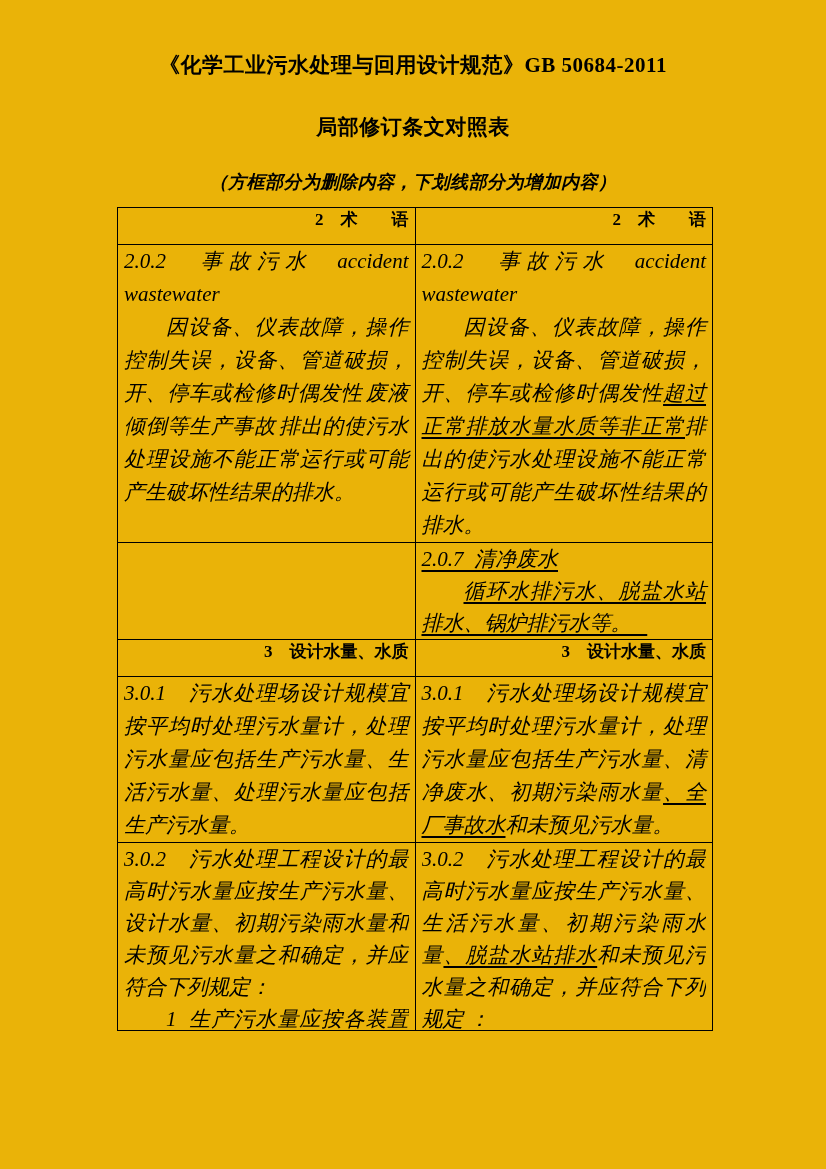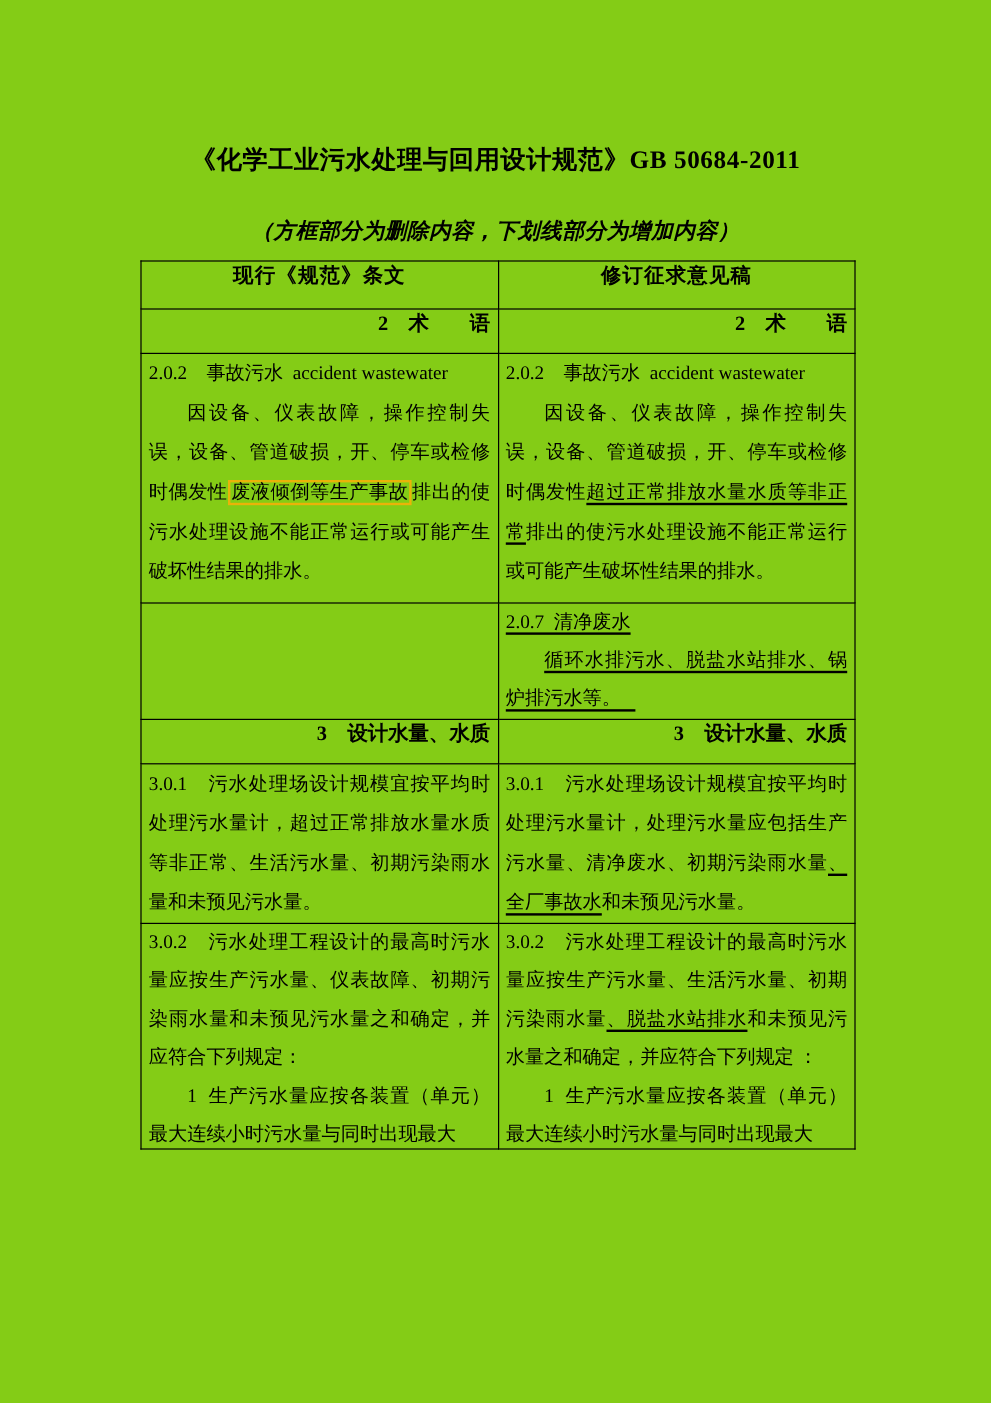--- a/index.html
+++ b/index.html
@@ -6,22 +6,22 @@
   html, body { background: #ffffff; }
   body {
     width: 826px; height: 1169px;
     font-family: "Liberation Serif", "DejaVu Serif", serif;
     color: #000;
     overflow: hidden;
   }
   .page {
     position: relative;
     width: 826px; height: 1169px;
-    padding-top: 118px;
-    background: #84cc16;
+    padding-top: 50px;
+    background: #eab308;
   }
   .doc-title {
     text-align: center;
     font-weight: bold;
     font-size: 21px;
     line-height: 30px;
     letter-spacing: 0.5px;
   }
   .doc-title.line1 { margin-bottom: 32px; }
   .doc-title.line2 { margin-bottom: 28px; }
@@ -56,22 +56,23 @@
     letter-spacing: 1px;
   }
   td.section-cell {
     height: 37px;
     vertical-align: middle;
     text-align: right;
     font-weight: bold;
     font-size: 17px;
   }
   td.body-cell {
-    font-size: 16px;
+    font-size: 21px;
     line-height: 33px;
+    font-style: italic;
   }
   .para { text-align: justify; }
   .para.indent { text-indent: 2em; }
   .boxed {
     border: 2px solid #eab308;
     padding: 0 1px;
   }
   .underlined {
     text-decoration: underline;
     text-underline-offset: 4px;
@@ -89,33 +90,30 @@
     height: 186px;
     overflow: hidden;
   }
 </style>
 </head>
 <body>
 
 <div class="page">
 
   <div class="doc-title line1">《化学工业污水处理与回用设计规范》GB 50684-2011</div>
+  <div class="doc-title line2">局部修订条文对照表</div>
   <div class="legend-note">（方框部分为删除内容，下划线部分为增加内容）</div>
 
   <table class="compare">
     <colgroup>
         <col>
         <col>
       </colgroup>
 
     <tbody>
-        <tr>
-      <th class="col-header">现行《规范》条文</th>
-      <th class="col-header">修订征求意见稿</th>
-    </tr>
 
     <tr>
       <td class="section-cell">2　术　　语</td>
       <td class="section-cell">2　术　　语</td>
     </tr>
 
     <tr class="row-2-0-2">
       <td class="body-cell">
             <div class="para"><span>2.0.2　事故污水&nbsp; accident wastewater</span></div>
             <div class="para indent"><span>因设备、仪表故障，操作控制失误，设备、管道破损，开、停车或检修时偶发性</span><span class="boxed">废液倾倒等生产事故</span><span>排出的使污水处理设施不能正常运行或可能产生破坏性结果的排水。</span></div>
@@ -135,31 +133,31 @@
           </td>
     </tr>
 
     <tr>
       <td class="section-cell">3　设计水量、水质</td>
       <td class="section-cell">3　设计水量、水质</td>
     </tr>
 
     <tr class="row-3-0-1">
       <td class="body-cell">
-            <div class="para"><span>3.0.1　污水处理场设计规模宜按平均时处理污水量计，超过正常排放水量水质等非正常、生活污水量、初期污染雨水量和未预见污水量。</span></div>
+            <div class="para"><span>3.0.1　污水处理场设计规模宜按平均时处理污水量计，处理污水量应包括生产污水量、生活污水量、处理污水量应包括生产污水量。</span></div>
           </td>
       <td class="body-cell">
             <div class="para"><span>3.0.1　污水处理场设计规模宜按平均时处理污水量计，处理污水量应包括生产污水量、清净废水、初期污染雨水量</span><span class="underlined">、全厂事故水</span><span>和未预见污水量。</span></div>
           </td>
     </tr>
 
     <tr class="row-3-0-2">
       <td class="body-cell">
         <div class="clip">
-              <div class="para"><span>3.0.2　污水处理工程设计的最高时污水量应按生产污水量、仪表故障、初期污染雨水量和未预见污水量之和确定，并应符合下列规定：</span></div>
+              <div class="para"><span>3.0.2　污水处理工程设计的最高时污水量应按生产污水量、设计水量、初期污染雨水量和未预见污水量之和确定，并应符合下列规定：</span></div>
               <div class="para indent"><span>1&nbsp; 生产污水量应按各装置（单元）最大连续小时污水量与同时出现最大</span></div>
             </div>
       </td>
       <td class="body-cell">
         <div class="clip">
               <div class="para"><span>3.0.2　污水处理工程设计的最高时污水量应按生产污水量、生活污水量、初期污染雨水量</span><span class="underlined">、脱盐水站排水</span><span>和未预见污水量之和确定，并应符合下列规定&nbsp;：</span></div>
               <div class="para indent"><span>1&nbsp; 生产污水量应按各装置（单元）最大连续小时污水量与同时出现最大</span></div>
             </div>
       </td>
     </tr>

